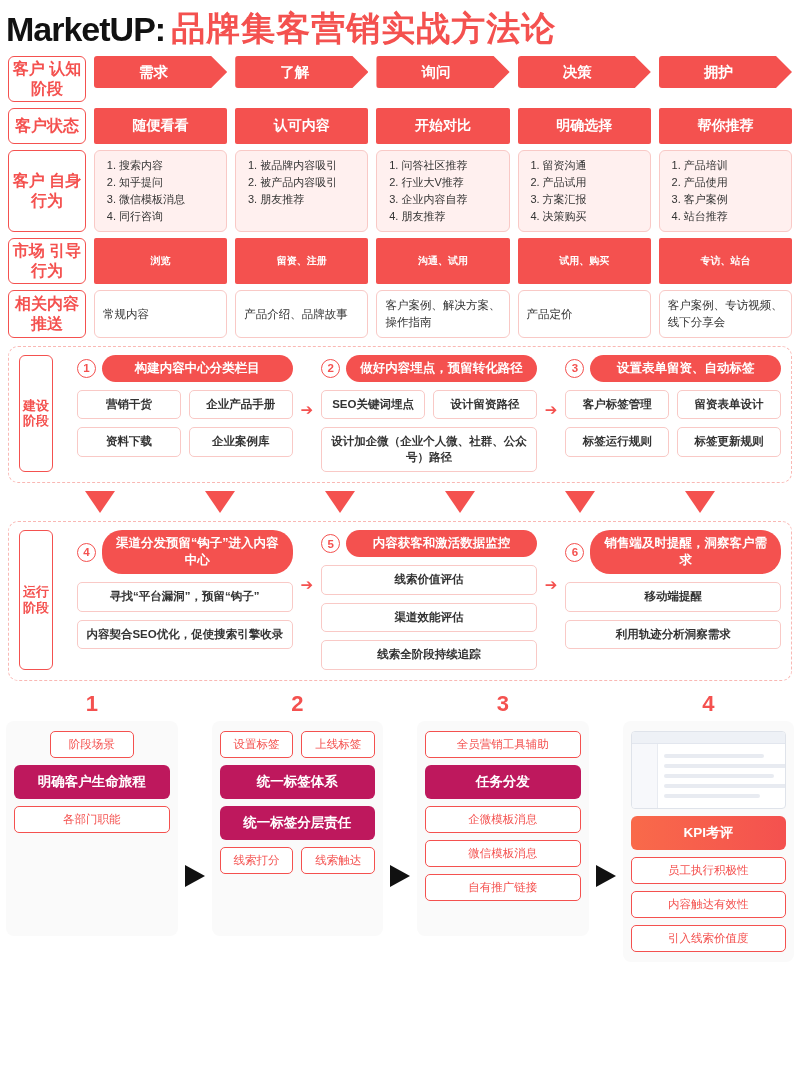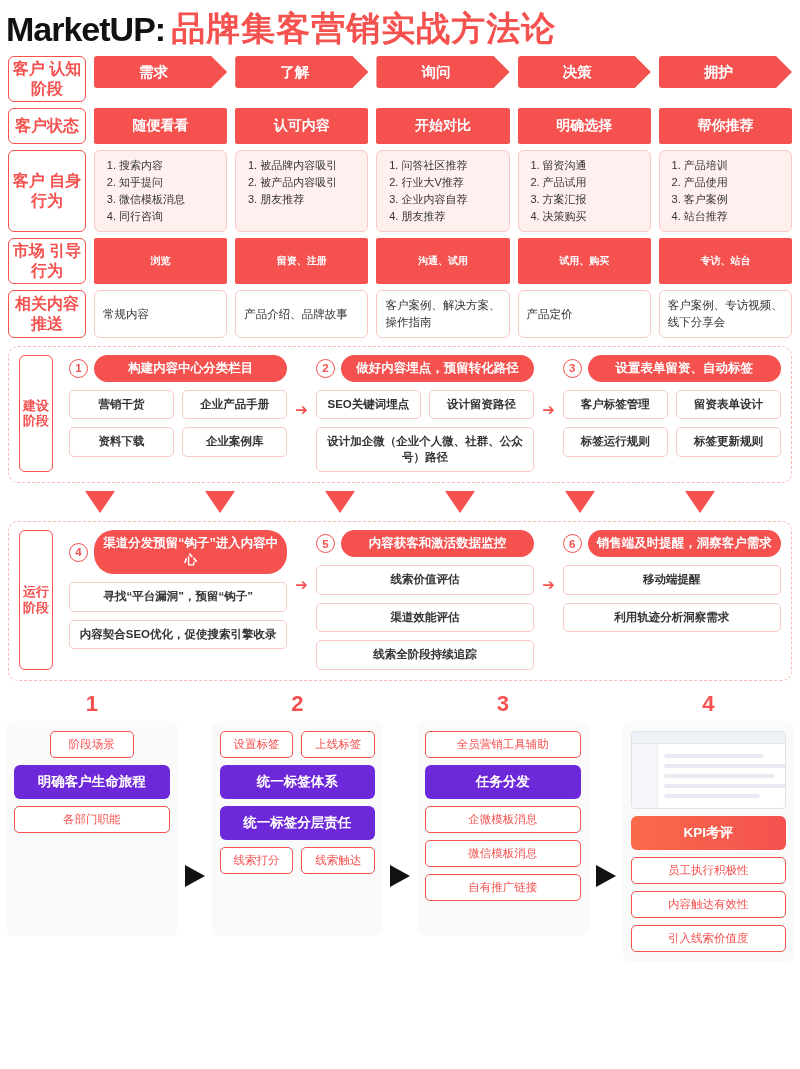--- a/index.html
+++ b/index.html
@@ -55,21 +55,21 @@
   .listbox li { margin:0; }
   .plainbox {
     background:#fff; border:1px solid #f9c9c6; border-radius:6px;
     width:100%; padding:6px 8px; font-size:11.5px; color:#333; line-height:1.45;
     display:flex; align-items:center;
   }
 
   
   .stage { margin: 8px 8px 0 8px; border:1.5px dashed #f9b8b4; border-radius:10px; padding:8px 10px 10px 10px; display:flex; }
   .stage-label {
-    width:34px; min-width:34px; margin-right:16px;
+    width:34px; min-width:34px; margin-right:24px;
     border:1.5px solid #f4514f; border-radius:6px; color:#f4514f; font-weight:bold; font-size:13px;
     display:flex; align-items:center; justify-content:center; text-align:center; line-height:1.2;
     padding:4px 2px;
   }
   .stage-body { flex:1; display:flex; gap:8px; align-items:flex-start; }
   .col { flex:1; display:flex; flex-direction:column; gap:8px; }
   .colhead { display:flex; align-items:center; gap:6px; }
   .num {
     width:19px; height:19px; min-width:19px; border-radius:50%; border:1.5px solid #f4514f;
     color:#f4514f; font-size:11.5px; font-weight:bold; display:flex; align-items:center; justify-content:center;
@@ -97,21 +97,21 @@
   .card {
     background:#fafafa; border-radius:8px; width:100%; padding:10px 8px; display:flex;
     flex-direction:column; align-items:center; gap:7px; min-height:215px;
   }
   .outline {
     border:1px solid #f4514f; border-radius:5px; color:#f4514f; font-size:11.5px;
     padding:5px 10px; text-align:center; background:#fff; width:100%;
   }
   .outline.narrow { width:auto; min-width:84px; }
   .fill {
-    background:#6d28d9; color:#fff; font-weight:bold; border-radius:6px; font-size:13.5px;
+    background:#be185d; color:#fff; font-weight:bold; border-radius:6px; font-size:13.5px;
     padding:8px 10px; text-align:center; width:100%;
   }
   .fill.grad { background:linear-gradient(90deg,#f96a4a,#f4514f); }
   .pairrow { display:flex; gap:8px; width:100%; }
   .blackarrow { align-self:center; margin-top:100px; width:0;height:0;
     border-top:11px solid transparent; border-bottom:11px solid transparent; border-left:20px solid #111; }
   .arrowcell { width:34px; min-width:34px; display:flex; align-items:flex-start; justify-content:center; }
   .screenshot {
     width:100%; height:78px; background:#ffffff; border:1px solid #dfe3ea; border-radius:4px;
     position:relative; overflow:hidden;

